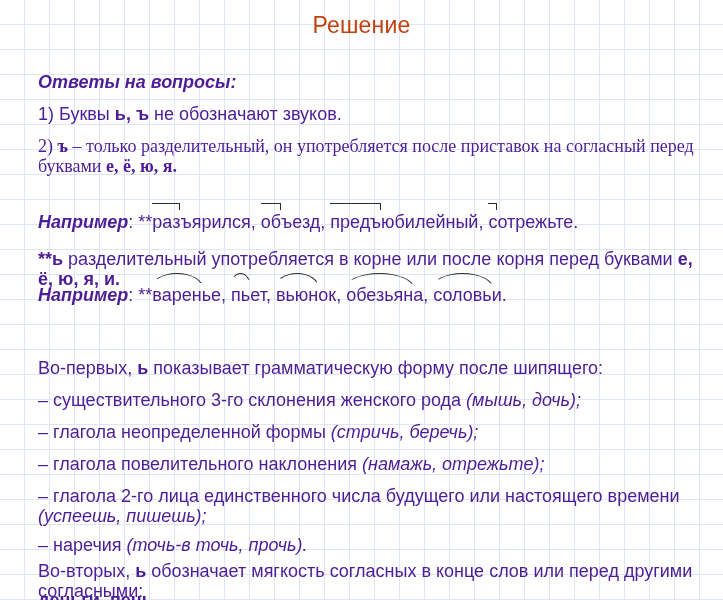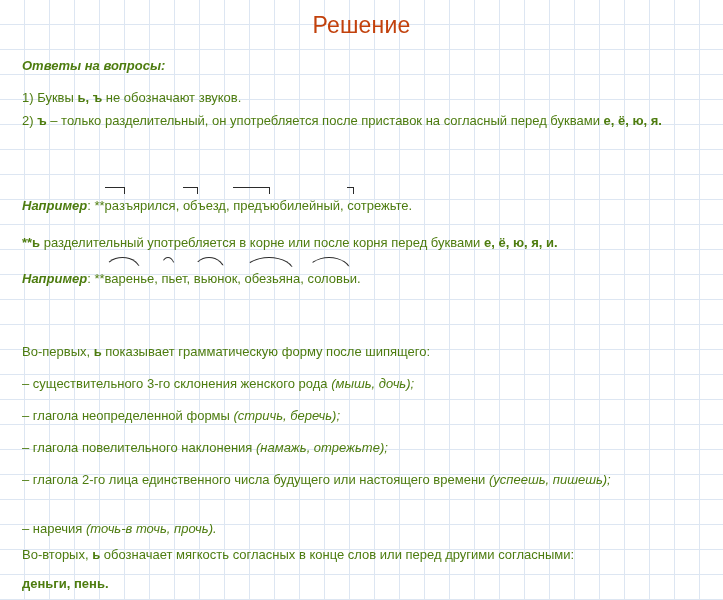--- a/index.html
+++ b/index.html
@@ -36,24 +36,24 @@
     font-weight: 400;
     letter-spacing: .2px;
     color: #c2410c;
     margin: 8px 0 0 0;
     padding: 0;
     line-height: 34px;
   }
 
   
   .line {
-    font-size: 13px;
+    font-size: 18px;
     line-height: 20px;
-    color: #4d7c0f;
-    margin: 0;
+    color: #4c1d95;
+    margin: 16px;
     white-space: normal;
   }
 
   .b  { font-weight: 700; }
   .i  { font-style: italic; }
   .bi { font-weight: 700; font-style: italic; }
 
   
   .blk { position: absolute; left: 22px; }
 
@@ -105,21 +105,21 @@
   <h1 class="doc-title">Решение</h1>
 
   <div class="blk line" style="top:48px;">
     <span class="bi">Ответы на вопросы:</span>
   </div>
 
   <div class="blk line" style="top:80px;">
     <span>1) Буквы </span><span class="b">ь, ъ</span><span> не обозначают звуков.</span>
   </div>
 
-  <div class="blk line" style="top:103px; width:660px;">
+  <div class="blk line" style="top:112px; width:660px;font-family:Liberation Serif, serif;">
     <span>2) </span><span class="b">ъ</span><span> – только разделительный, он употребляется после приставок на согласный перед буквами </span><span class="b">е, ё, ю, я.</span>
   </div>
 
   <div class="blk line" style="top:188px;">
     <span class="bi">Например</span><span>: </span><span>**</span><span class="morph prefix"><span>раз</span></span><span>ъярился, </span><span class="morph prefix"><span>об</span></span><span>ъезд, </span><span class="morph prefix"><span>предъ</span></span><span>юбилейный, </span><span class="morph prefix"><span>с</span></span><span>отрежьте.</span>
   </div>
 
   <div class="blk line" style="top:225px;">
     <span class="b">**ь</span><span> разделительный употребляется в корне или после корня перед буквами </span><span class="b">е, ё, ю, я, и.</span>
   </div>

